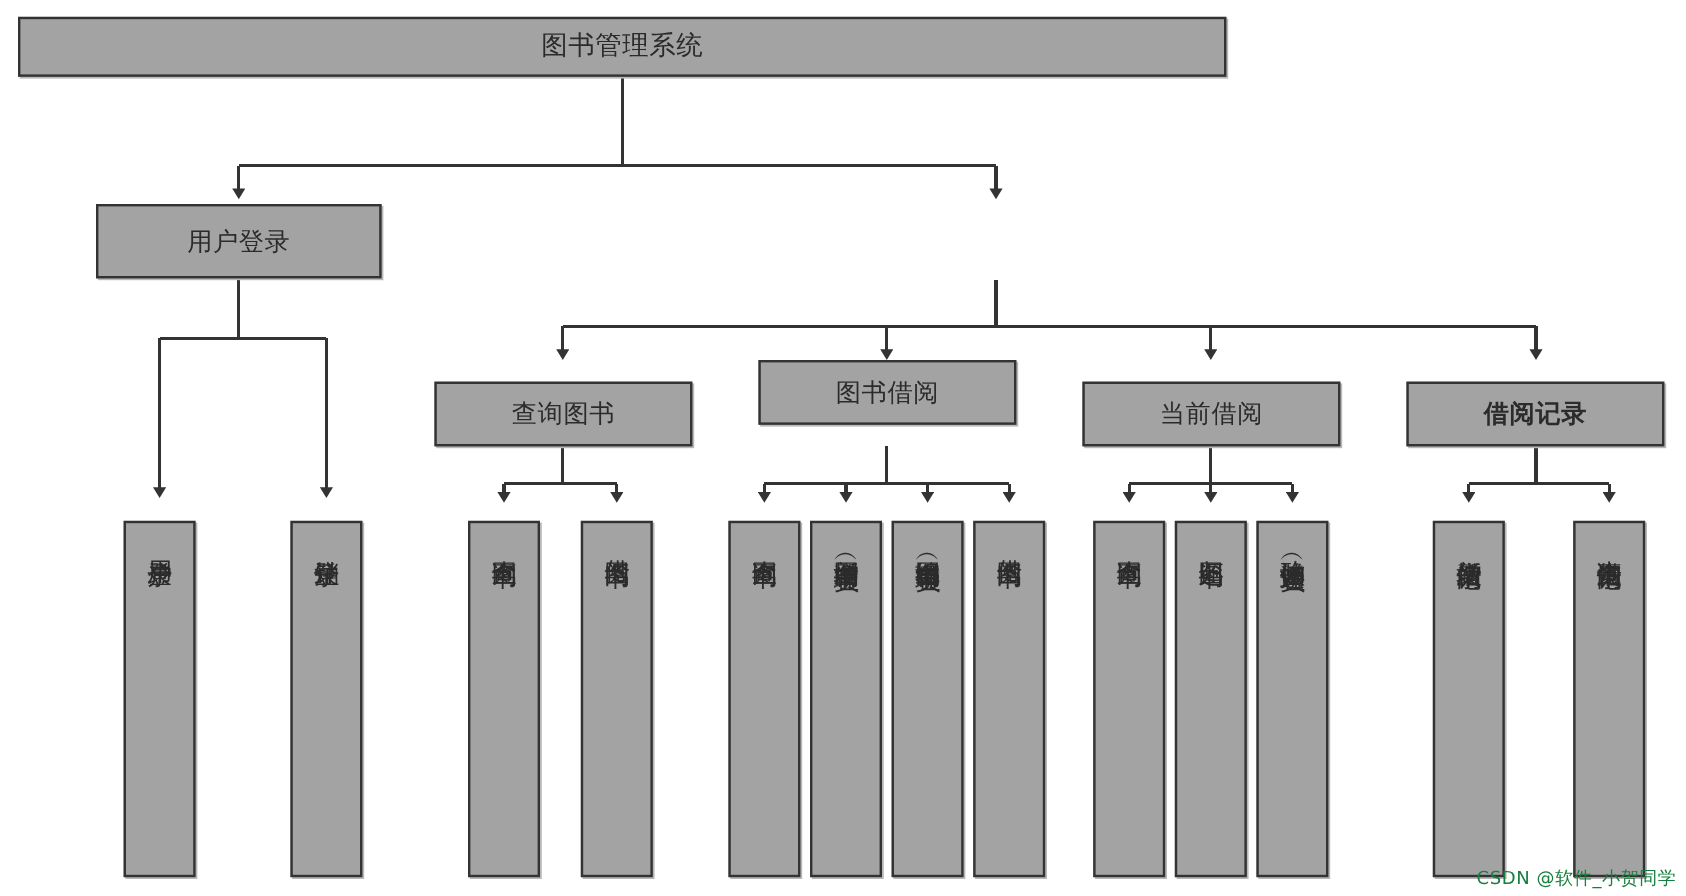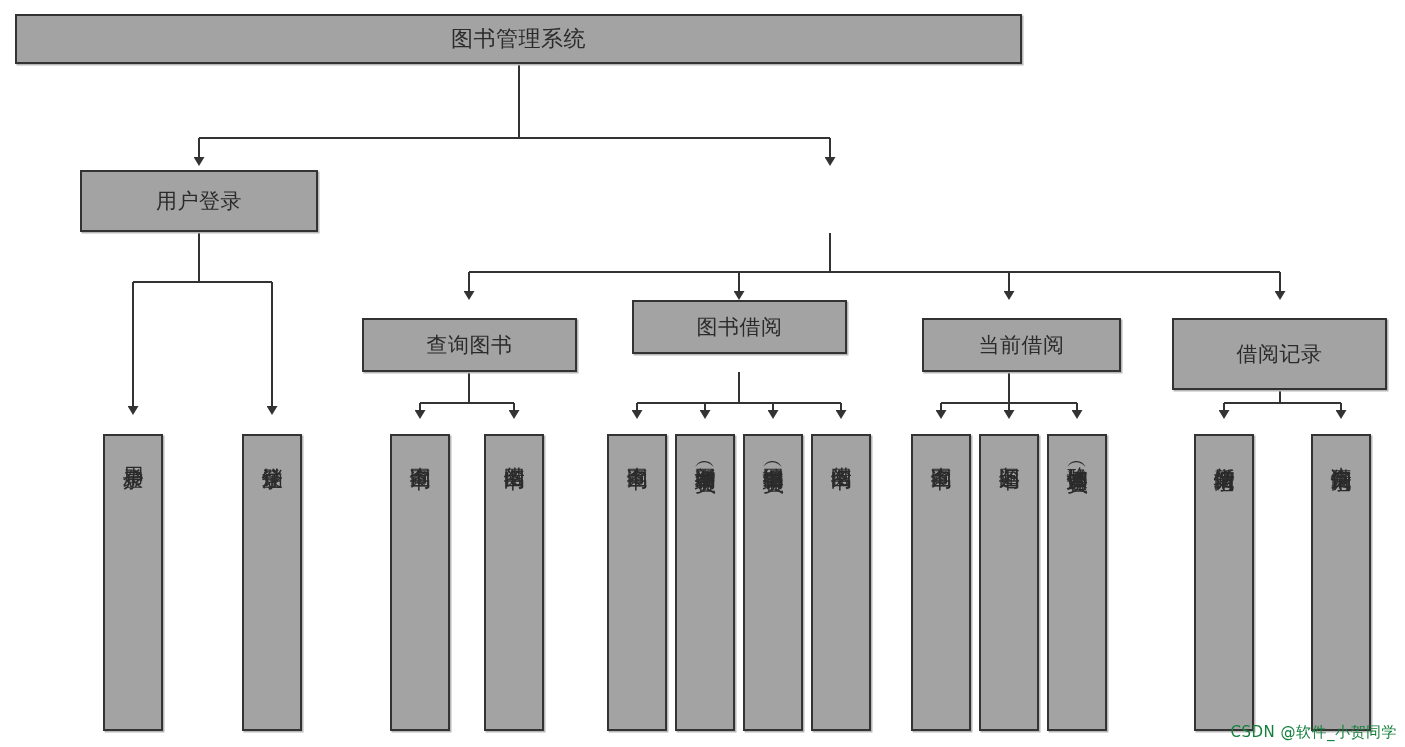--- a/index.html
+++ b/index.html
@@ -136,24 +136,24 @@
   <div class="node horiz" style="left:80px; top:170px; width:238px; height:62px;">
     <span class="label">用户登录</span>
   </div>
 
   <div class="node horiz" style="left:362px; top:318px; width:215px; height:54px;">
     <span class="label">查询图书</span>
   </div>
   <div class="node horiz" style="left:632px; top:300px; width:215px; height:54px;">
     <span class="label">图书借阅</span>
   </div>
-  <div class="node horiz" style="left:902px; top:318px; width:199px; height:54px;margin-left:20px;">
+  <div class="node horiz" style="left:902px; top:318px; width:215px; height:54px;">
     <span class="label">当前借阅</span>
   </div>
-  <div class="node horiz" style="left:1172px; top:318px; width:215px; height:72px;">
+  <div class="node horiz" style="left:1172px; top:318px; width:215px; height:54px;font-weight:bold;">
     <span class="label">借阅记录</span>
   </div>
 
   <div class="node vert" style="left:103px; top:434px; width:60px; height:297px;">
     <span class="label">用户登录</span>
   </div>
   <div class="node vert" style="left:242px; top:434px; width:60px; height:297px;">
     <span class="label">注销登录</span>
   </div>
 

